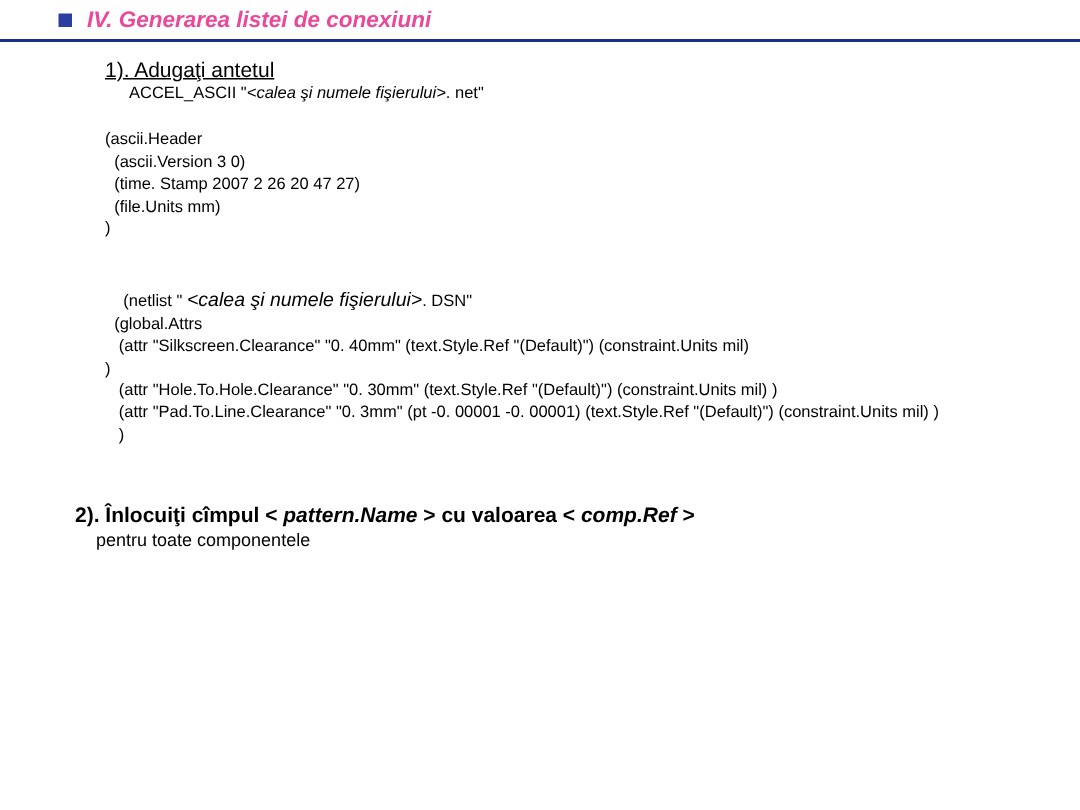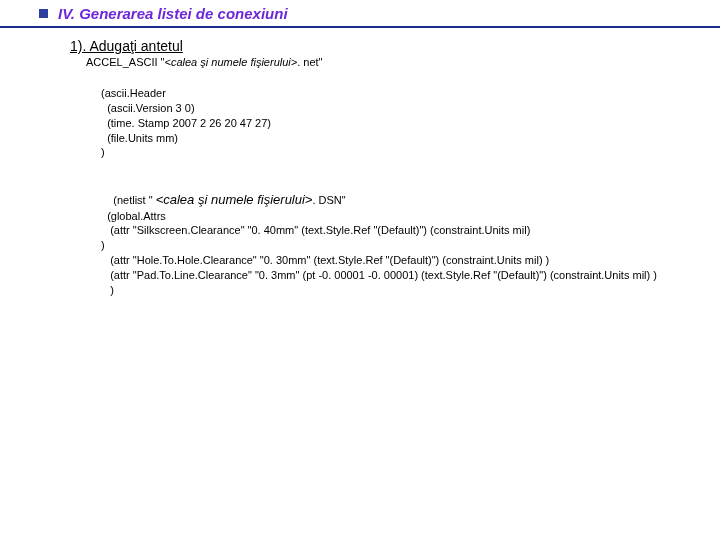--- a/index.html
+++ b/index.html
@@ -31,21 +31,21 @@
     height: 9px;
     background: #2a3f9f;
     display: inline-block;
   }
   .title-row {
     display: flex;
     align-items: center;
     font-weight: bold;
     font-size: 15px;
     font-style: italic;
-    color: #6d28d9;
+    color: #ec4899;
     padding-left: 4px;
   }
   .content {
     padding: 8px 30px 0 70px;
   }
   .step-heading {
     font-weight: normal;
     font-size: 14px;
     text-decoration: underline;
     margin-top: 2px;
@@ -56,21 +56,20 @@
     margin-top: 2px;
   }
   .subline .italic { font-style: italic; }
   .code-block {
     font-size: 11px;
     line-height: 1.35;
     margin-top: 18px;
     padding-left: 0;
     white-space: pre-wrap;
     word-wrap: break-word;
-    margin-left: 31px;
   }
   .netlist-placeholder {
     font-style: italic;
     font-size: 13px;
   }
   .step2 {
     margin-top: 22px;
     margin-left: -20px;
     font-size: 14px;
   }
@@ -108,14 +107,18 @@
   <div class="code-block" style="margin-top:16px;">
     <span>(netlist " </span><span class="netlist-placeholder">&lt;calea şi numele fişierului&gt;</span><span>. DSN"</span>
 <span>  (global.Attrs
    (attr "Silkscreen.Clearance" "0. 40mm" (text.Style.Ref "(Default)") (constraint.Units mil)
 )
    (attr "Hole.To.Hole.Clearance" "0. 30mm" (text.Style.Ref "(Default)") (constraint.Units mil) )
    (attr "Pad.To.Line.Clearance" "0. 3mm" (pt -0. 00001 -0. 00001) (text.Style.Ref "(Default)") (constraint.Units mil) )
    )</span>
   </div>
 
+  <div class="step2">
+    <span class="bold">2).  Înlocuiţi cîmpul &lt; </span><span class="bold italic">pattern.Name</span><span class="bold"> &gt; cu valoarea &lt; </span><span class="bold italic">comp.Ref</span><span class="bold"> &gt;</span>
+    <div class="step2-sub">pentru toate componentele</div>
+  </div>
 
 </div>
 
 </body></html>

